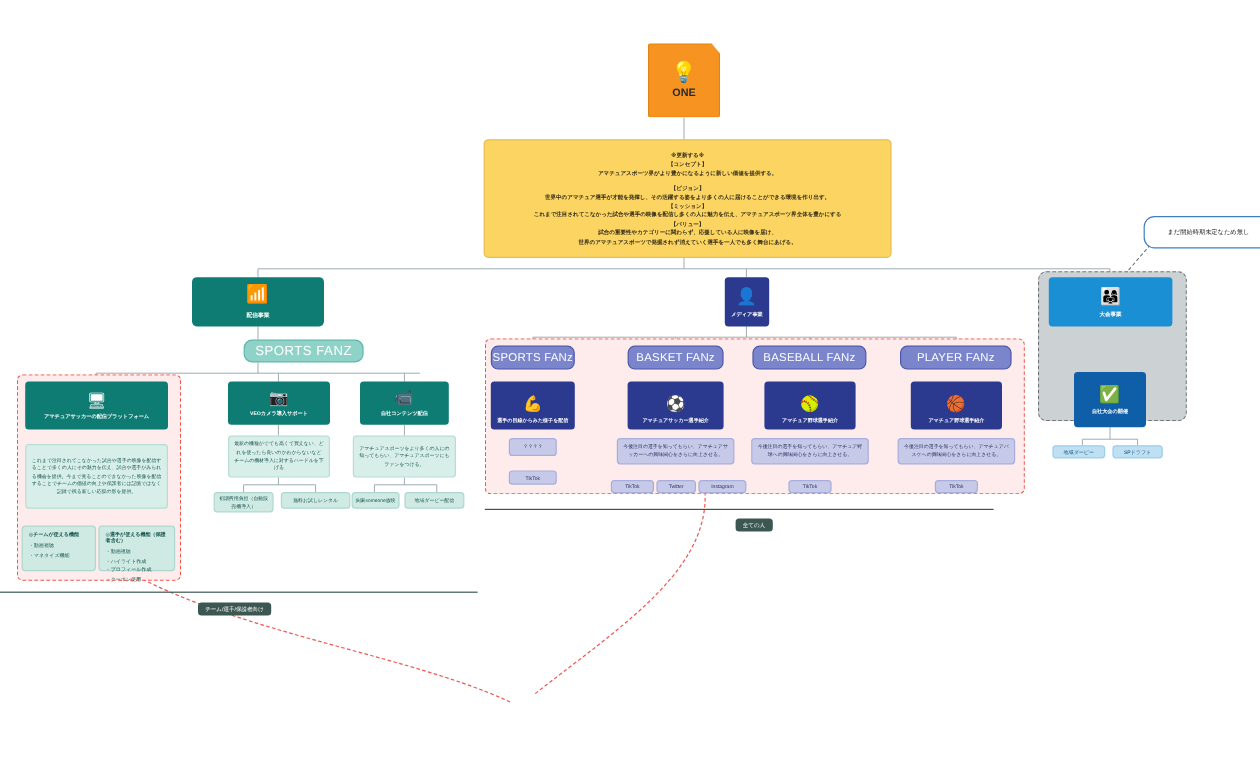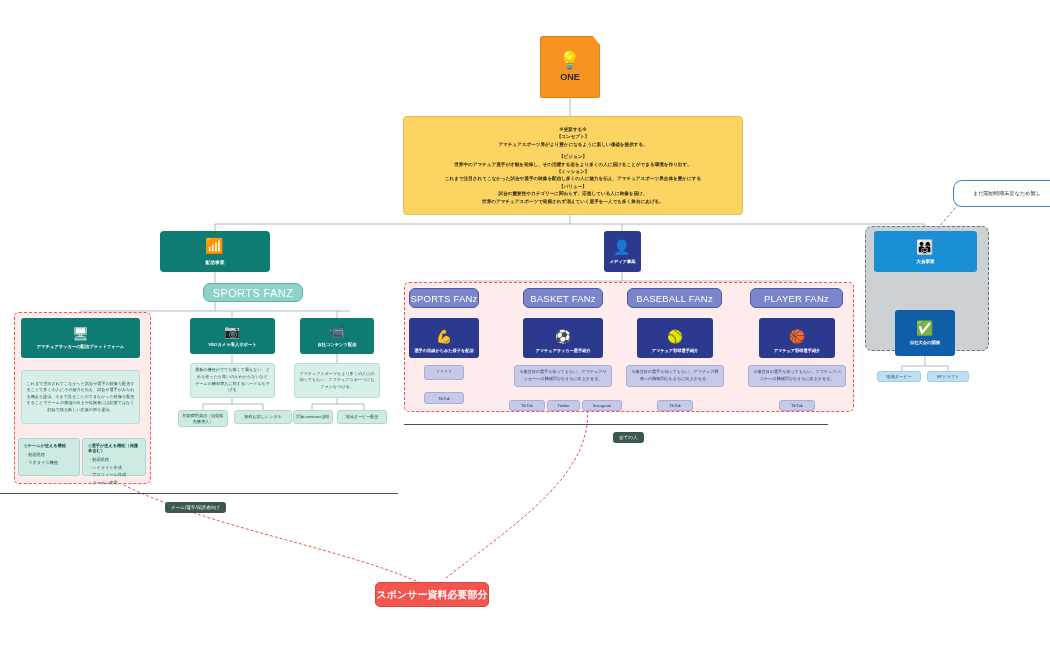--- a/index.html
+++ b/index.html
@@ -354,17 +354,14 @@
 
   <div class="rule" style="left:0px;top:493px;width:398px;"></div>
   <div class="darkpill" style="left:165px;top:502px;">
     <span>チーム/選手/保護者向け</span>
   </div>
   <div class="rule" style="left:404px;top:424px;width:424px;"></div>
   <div class="darkpill" style="left:613px;top:432px;">
     <span>全ての人</span>
   </div>
 
-  <div class="sponsor" style="left:375px;top:582px;width:112px;height:23px;">
-    <span>スポンサー資料必要部分</span>
-  </div>
 
 </div>
 
 </body></html>

